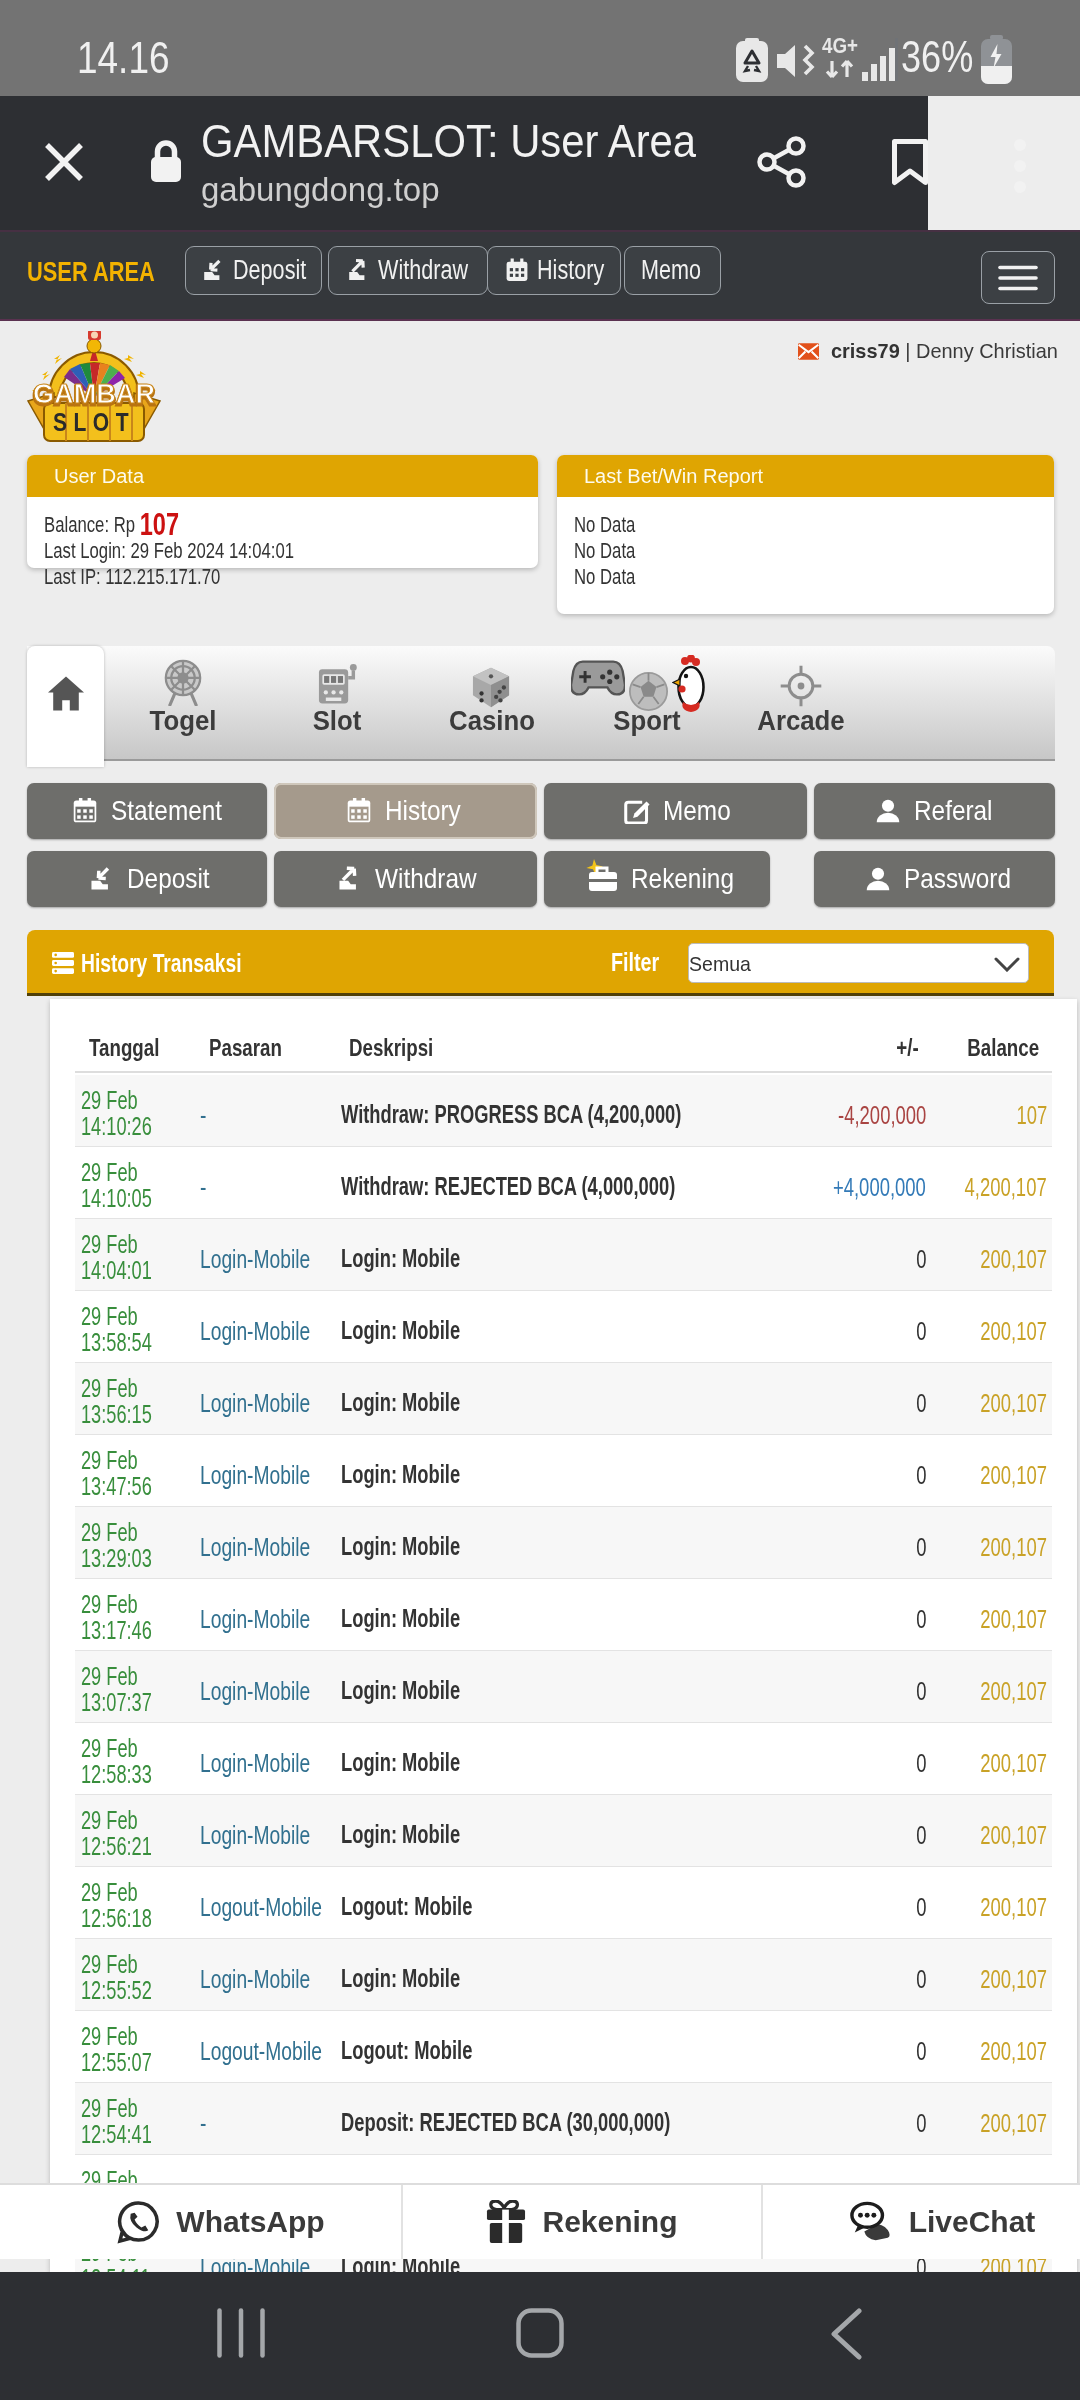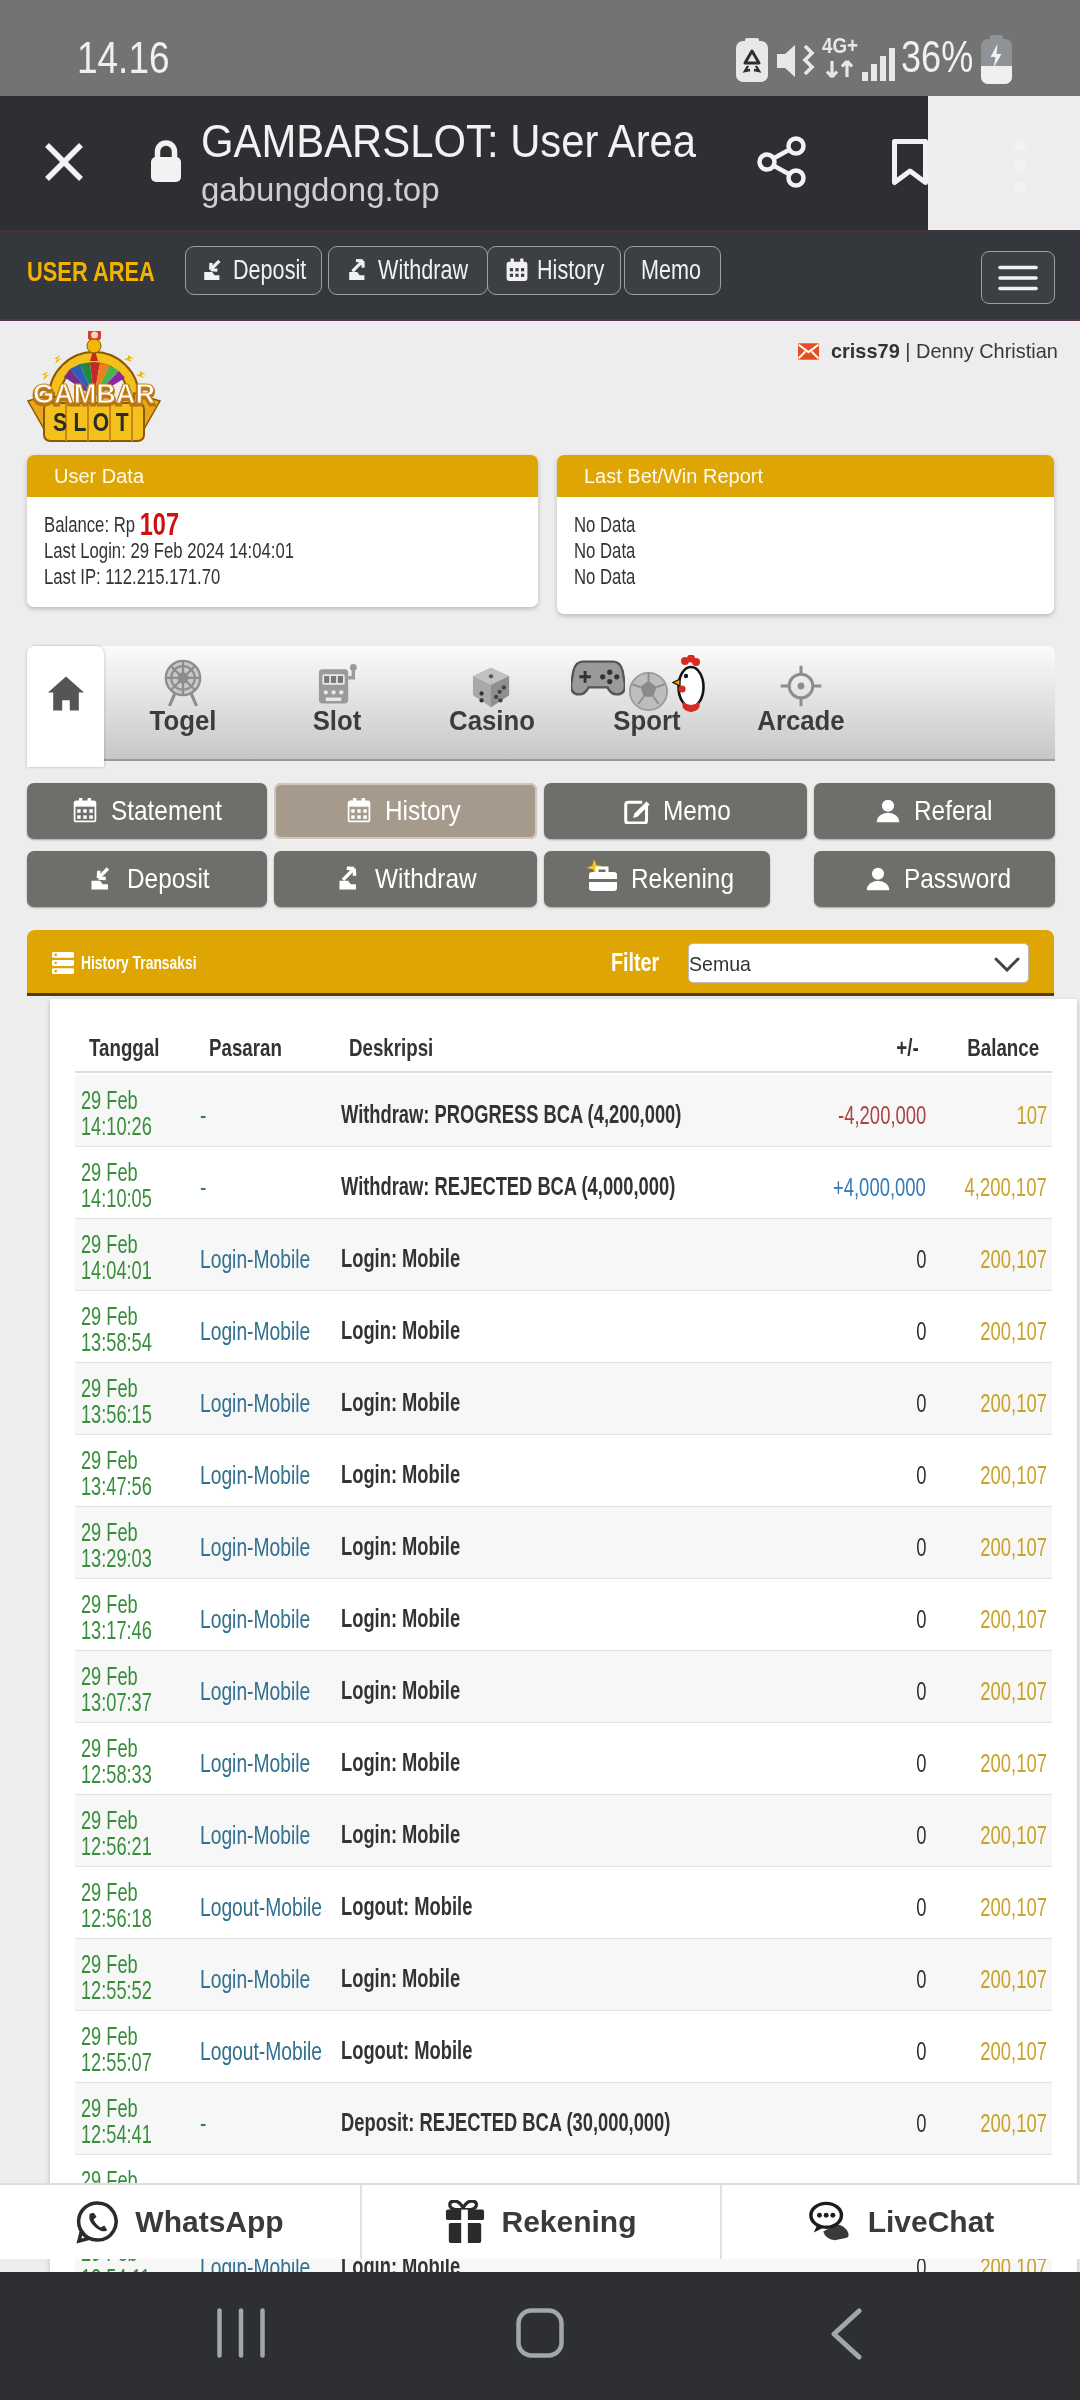--- a/index.html
+++ b/index.html
@@ -29,40 +29,40 @@
 
 
 #content{left:0;top:321px;width:1080px;height:1951px;background:#ededed;overflow:hidden;}
 #userline{position:absolute;right:22px;top:19px;font-size:21px;line-height:21px;color:#3a3a3a;transform:scaleX(.95);transform-origin:100% 0;}
 #userline b{color:#333;}
 #uenv{position:absolute;left:798px;top:22px;}
 
 
 .card{position:absolute;background:#fff;border-radius:7px;box-shadow:0 2px 5px rgba(0,0,0,0.22);}
 .cardhead{height:42px;background:#dfa502;border-radius:7px 7px 0 0;color:#fdfbee;font-size:20px;line-height:43px;padding-left:27px;}
-#card1{left:27px;top:134px;width:511px;height:152px;}
+#card1{left:27px;top:134px;width:511px;height:113px;}
 #card2{left:557px;top:134px;width:497px;height:159px;}
 .cardbody{padding:15px 0 0 17px;font-size:22px;color:#333;}
 .cardbody>div{height:26px;line-height:26px;transform:scaleX(.76);transform-origin:0 50%;white-space:nowrap;}
 .cardbody b.red{color:#cc1111;font-size:31px;line-height:26px;vertical-align:-3px;}
 
 
 #tabbar{left:27px;top:325px;width:1028px;height:115px;background:linear-gradient(#fbfbfb,#c7c7c7);border-bottom:2px solid #9a9a9a;border-top-right-radius:8px;}
 .tablabel{position:absolute;top:386px;font-size:28px;line-height:28px;font-weight:bold;color:#3c3c3c;transform:translateX(-50%) scaleX(.92);}
 #hometab{left:27px;top:325px;width:77px;height:121px;background:#fff;border-radius:8px 8px 0 0;box-shadow:0 0 3px rgba(0,0,0,0.25);}
 .tabicon{position:absolute;transform:translateX(-50%);}
 
 
 .gbtn{position:absolute;height:56px;background:#6e6e6b;border-radius:7px;color:#fff;font-size:28px;display:flex;align-items:center;justify-content:center;gap:13px;box-shadow:0 1px 2px rgba(0,0,0,0.3);}
 .gbtn .sx{transform:scaleX(.87);transform-origin:0 50%;}
 .gbtn.hist{background:#a59a8c;box-shadow:inset 0 0 0 2px #cfc7bb;}
 
 
 #histhead{left:27px;top:609px;width:1027px;height:66px;background:#dfa502;border-radius:8px 8px 0 0;border-bottom:3px solid #504008;}
-#histtitle{left:25px;top:16px;font-size:18px;line-height:34px;font-weight:bold;color:#fff;display:flex;align-items:center;gap:7px;}
+#histtitle{left:25px;top:16px;font-size:25px;line-height:34px;font-weight:bold;color:#fff;display:flex;align-items:center;gap:7px;}
 #histtitle .sx{transform:scaleX(.77);}
 #filterlbl{left:584px;top:20px;font-size:25px;line-height:25px;font-weight:bold;color:#fff;transform:scaleX(.79);transform-origin:0 0;}
 #seld{left:661px;top:13px;width:341px;height:40px;background:#fff;border:1px solid #bbb;border-radius:5px;font-size:21px;color:#333;line-height:39px;}
 #seld .sx{transform:scaleX(.93);}
 #table{left:27px;top:678px;width:1027px;height:1273px;background:#fff;box-shadow:0 2px 5px rgba(0,0,0,0.22);margin-left:23px;}
 
 
 .thead{position:absolute;top:22px;left:25px;width:977px;height:52px;border-bottom:2px solid #ddd;font-size:24px;font-weight:bold;color:#333;}
 .thead div{position:absolute;top:15px;line-height:24px;transform:scaleX(.78);}
 .row{position:absolute;left:25px;width:977px;height:72px;border-bottom:1px solid #e3e3e3;font-size:26px;}
@@ -70,21 +70,21 @@
 .cdate{position:absolute;left:6px;top:12px;color:#388e3c;line-height:26px;transform:scaleX(.7);transform-origin:0 0;}
 .cpas{position:absolute;left:125px;top:27px;line-height:26px;color:#31708f;transform:scaleX(.74);transform-origin:0 0;}
 .cdesc{position:absolute;left:266px;top:26px;line-height:26px;color:#333;font-weight:bold;transform:scaleX(.705);transform-origin:0 0;}
 .cpm{position:absolute;right:126px;top:27px;line-height:26px;color:#333;transform:scaleX(.71);transform-origin:100% 0;}
 .cbal{position:absolute;right:5px;top:27px;line-height:26px;color:#c9a227;transform:scaleX(.71);transform-origin:100% 0;}
 .cpm.neg{color:#a94442;}
 .cpm.pos{color:#337ab7;}
 
 
 #bbar{left:0;top:2183px;width:1080px;height:76px;background:#fff;border-top:2px solid #ddd;z-index:5;}
-.bitem{position:absolute;top:0;height:74px;display:flex;align-items:center;justify-content:center;gap:16px;font-size:30px;font-weight:bold;color:#3a3a3a;}
+.bitem{position:absolute;top:0;height:74px;display:flex;align-items:center;justify-content:center;gap:16px;font-size:30px;font-weight:bold;color:#3a3a3a;margin-left:41px;}
 #bi1{left:0;width:360px;}
 #bi2{left:360px;width:362px;border-left:2px solid #e2e2e2;border-right:2px solid #e2e2e2;}
 #bi3{left:722px;width:358px;}
 
 
 #anav{left:0;top:2272px;width:1080px;height:128px;background:#2d2f33;z-index:6;}
 </style>
 </head>
 <body>
 

